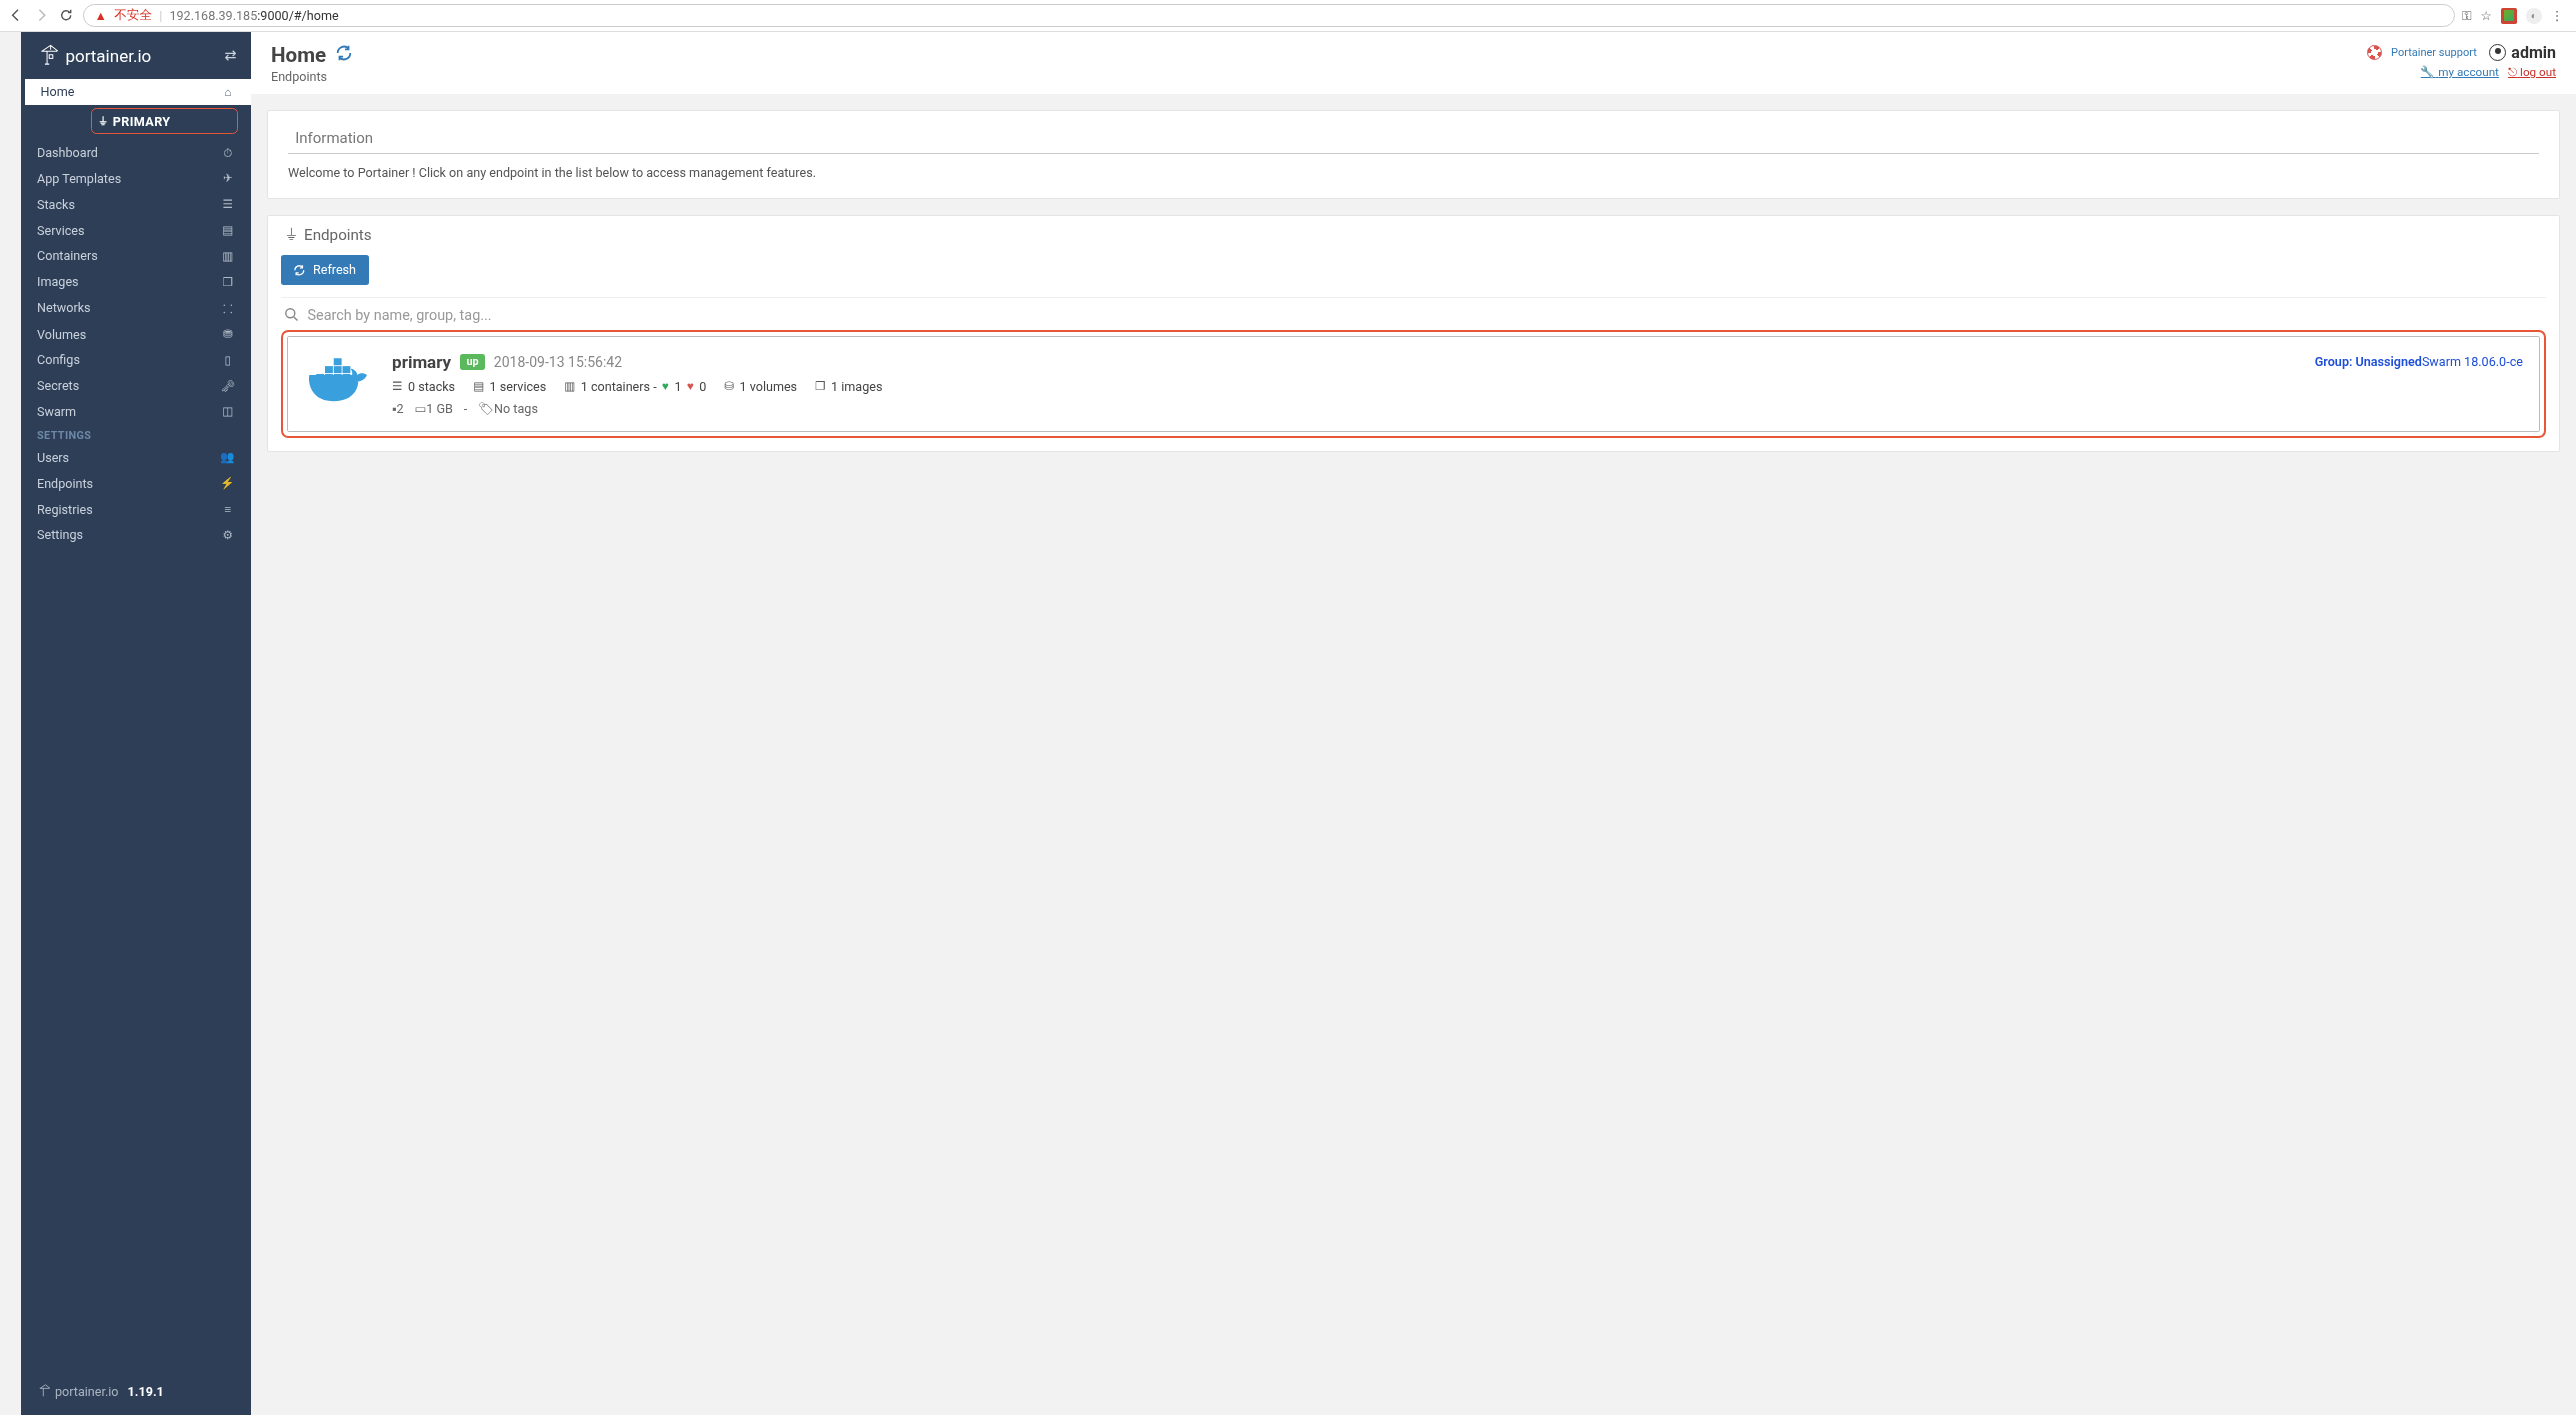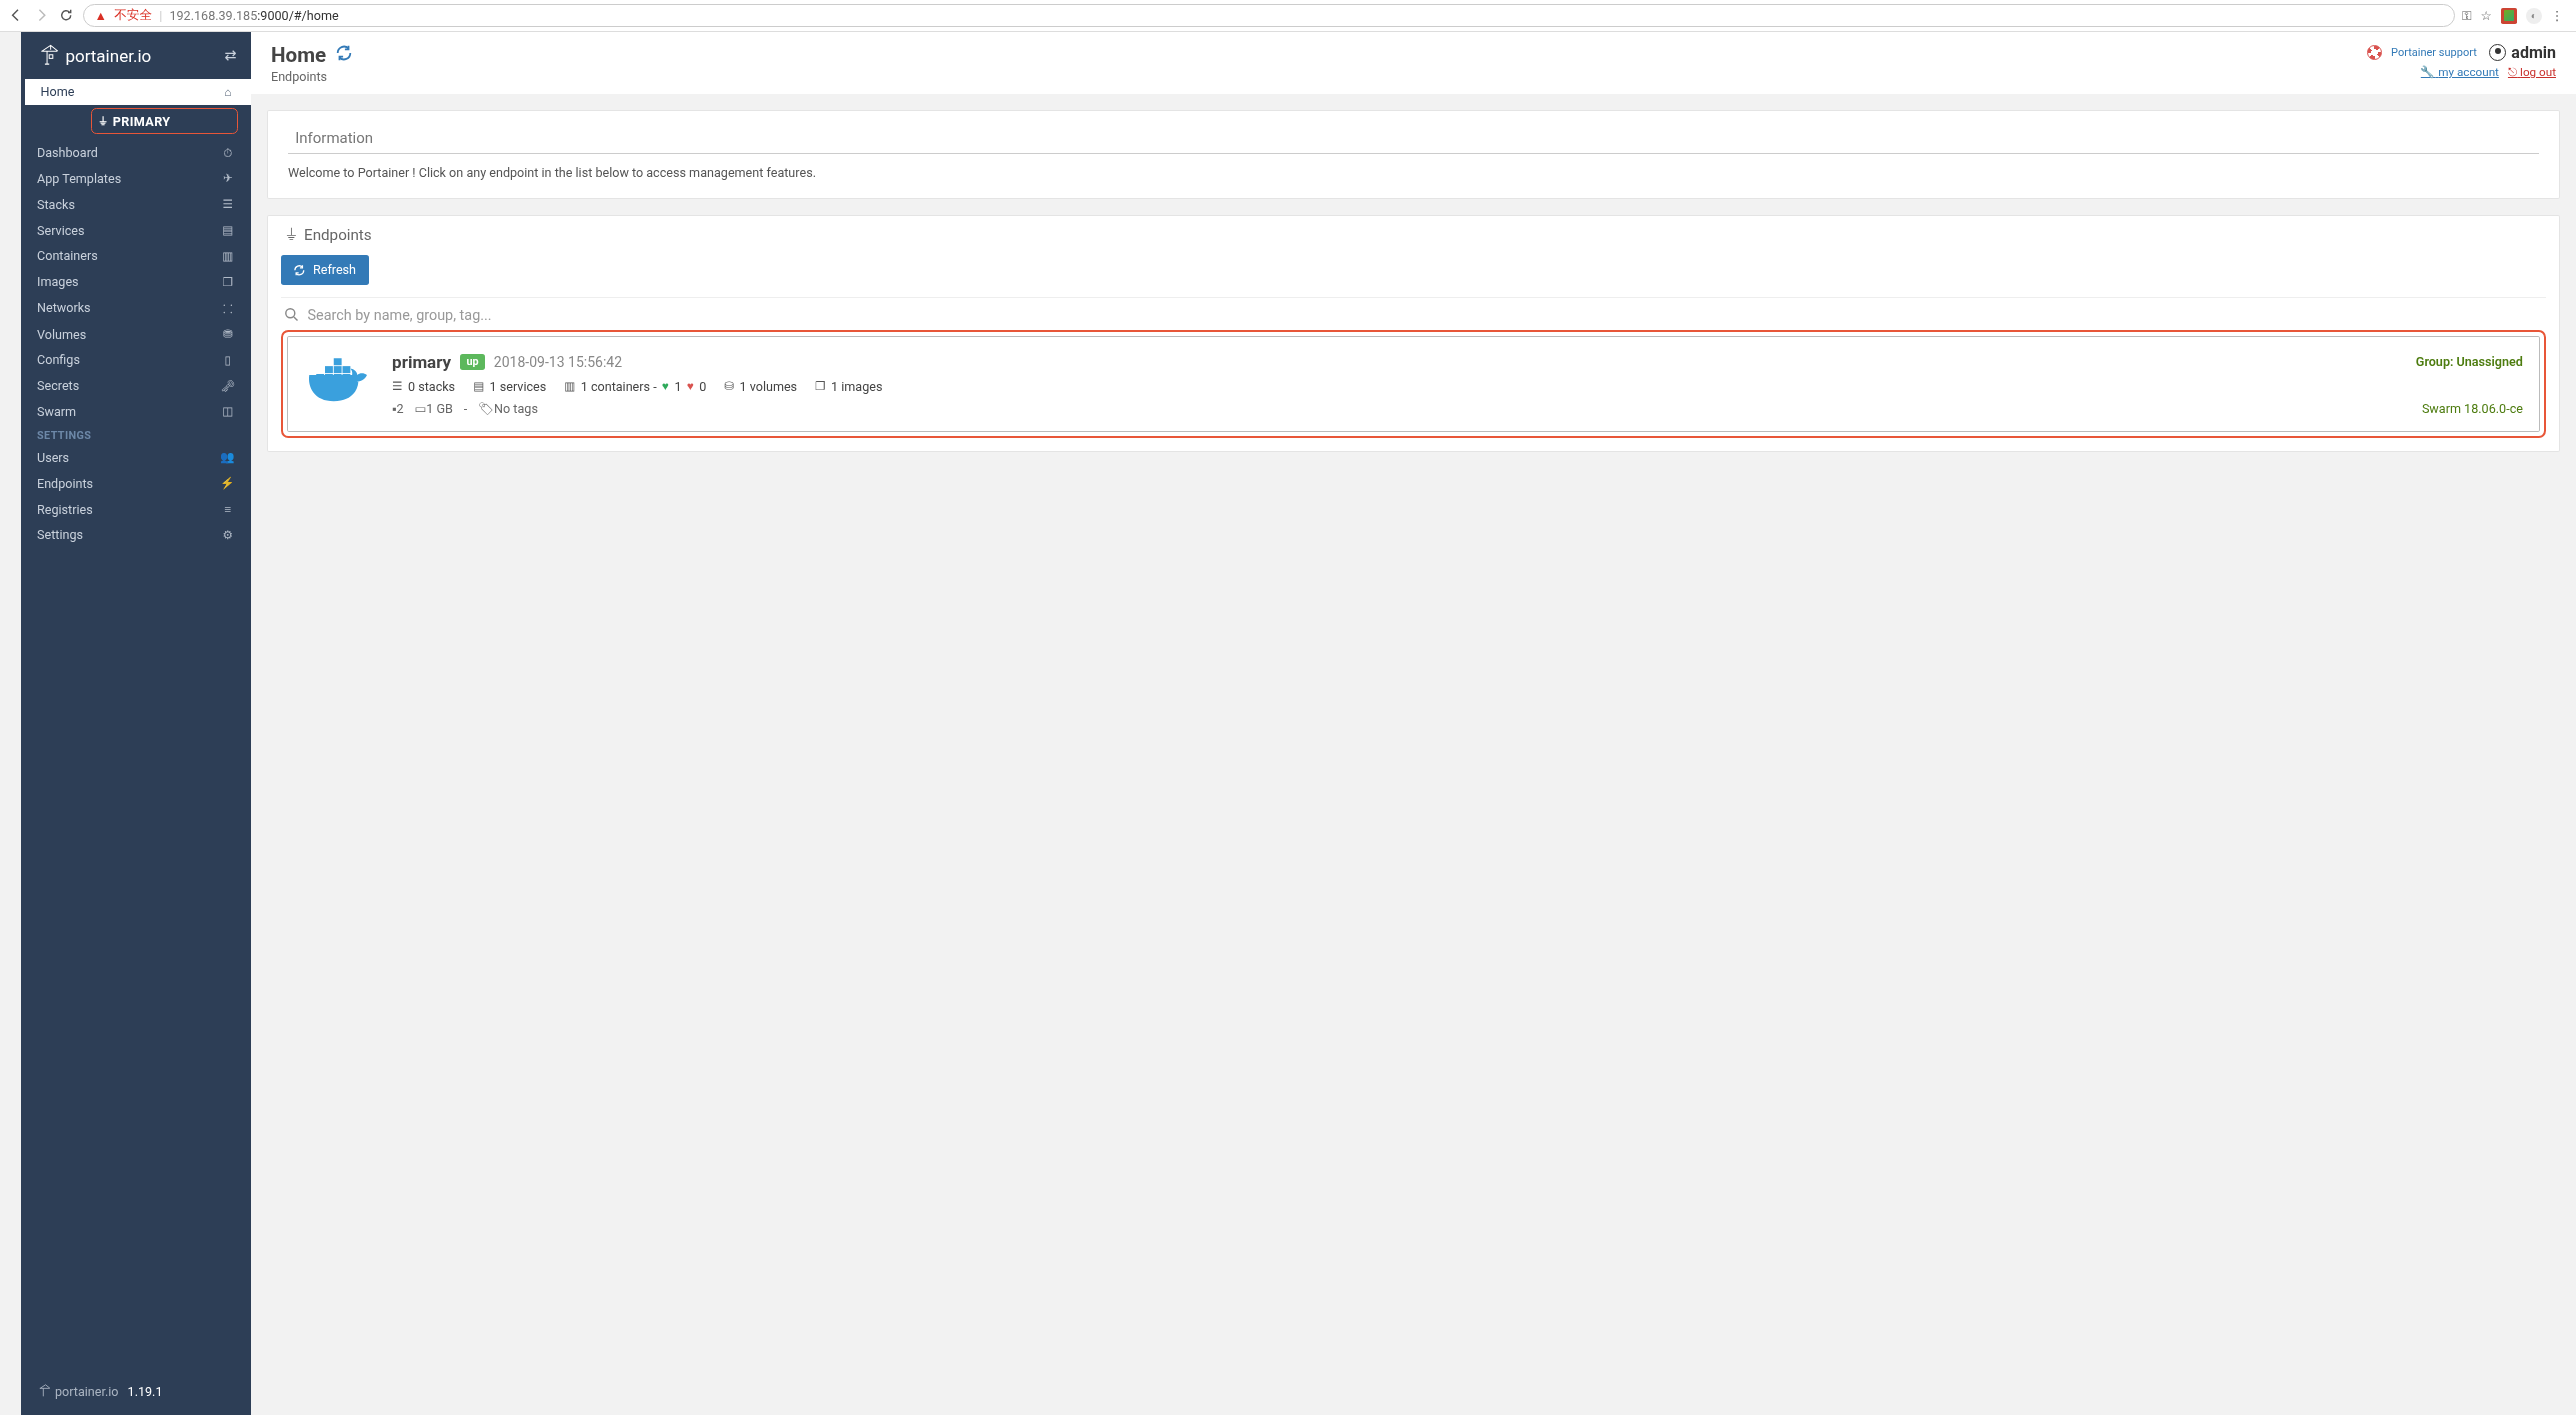--- a/index.html
+++ b/index.html
@@ -34,21 +34,21 @@
 .side-item { display:flex; align-items:center; justify-content:space-between; padding:5.4px 16px; cursor:pointer; font-size:12.6px; }
 .side-item.active { background:#fff; color:#2d3e56; margin-left:3.6px; }
 .side-item .label { flex:1; }
 .side-item .ic { width:14.4px; text-align:center; font-size:11.7px; opacity:.85;}
 .side-sub { margin:3.6px 12.6px 5.4px 70px; position:relative; }
 .side-sub .subinner{ border:1.8px solid #e85638; border-radius:5.4px; background:transparent; color:#fff; padding:4.5px 9px 4.5px 7.2px; display:flex; align-items:center; gap:5.4px; font-weight:bold; letter-spacing:0.4px; }
 .side-sub .subinner .plug{font-size:10.8px;}
 .side-section { color:#6d88a8; font-size:10.8px; letter-spacing:0.4px; padding:4.5px 16px 2.7px; font-weight:bold;}
 .side-footer { margin-top:auto; display:flex; align-items:center; gap:9px; padding:9px 16px 16px; color:#c9d1dc; }
 .side-footer .logo-sm{ opacity:.8; display:flex; align-items:center; gap:3.6px;}
-.side-footer .ver{ font-weight:normal; color:#fff; }
+.side-footer .ver{ font-weight:bold; color:#fff; }
 
 
 .page-head { background:#fff; padding:10.8px 20px 10.8px 20px; display:flex; justify-content:space-between; align-items:flex-start; }
 .page-head h1 { font-size:20.6px; font-weight:700; color:#444; display:flex; align-items:center; gap:9px;}
 .page-head h1 .refresh-ic{ color:#337ab7; cursor:pointer; font-size:18px;}
 .page-head .sub { color:#666; font-size:12.6px; margin-top:1.8px;}
 .head-right { text-align:right; }
 .head-right .row1 { display:flex; align-items:center; gap:12.6px; justify-content:flex-end; }
 .support-link{ color:#337ab7; font-size:11px; display:flex; align-items:center; gap:9px; cursor:pointer;}
 .support-link .life-ic{ width:15.2px;height:15.2px; display:inline-block; border-radius:50%; background: radial-gradient(circle,#fff 35%, transparent 36%), conic-gradient(#d9534f 0 45deg,#fff 45deg 90deg,#d9534f 90deg 135deg,#fff 135deg 180deg,#d9534f 180deg 225deg,#fff 225deg 270deg,#d9534f 270deg 315deg,#fff 315deg 360deg); border:0.9px solid #d9534f;}
@@ -83,21 +83,21 @@
 .ep-title-row{ display:flex; align-items:center; gap:9px; }
 .ep-name{ font-size:17px; font-weight:700; color:#444;}
 .badge{ background:#5cb85c; color:#fff; font-size:10.8px; padding:1.8px 6.3px; border-radius:2.7px; font-weight:bold;}
 .timestamp{ color:#888; font-size:14px;}
 .ep-stats{ display:flex; flex-wrap:wrap; gap:18px; margin-top:7.2px; color:#444; align-items:center;}
 .ep-stats .stat{display:inline-flex;align-items:center;gap:5.4px;}
 .ep-stats .ic{color:#555; font-size:11.7px;}
 .heart-g{color:#2faa5b;font-size:11.7px;}
 .heart-r{color:#d9534f;font-size:11.7px;}
 .ep-meta{ display:flex; gap:10.8px; margin-top:7.2px; color:#666; align-items:center;}
-.ep-right{ text-align:right; color:#4d7c0f; display:flex; flex-direction:column; justify-content:space-between; padding-top:1.8px;}
+.ep-right{ text-align:right; color:#1d4ed8; display:flex; justify-content:flex-end; padding-top:1.8px;}
 .ep-right .grp{font-weight:600;}
 </style>
 </head>
 <body>
 
 <div class="browser-chrome">
   <span class="nav-btn">
     <svg width="14.4" height="14.4" viewBox="0 0 16 16" fill="none" stroke="currentColor" stroke-width="1.6">
         <path d="M10 2 L4 8 L10 14"></path>
       </svg>

